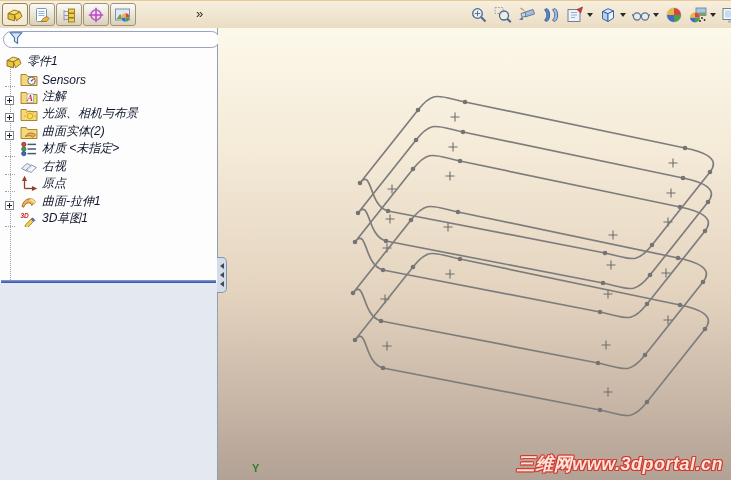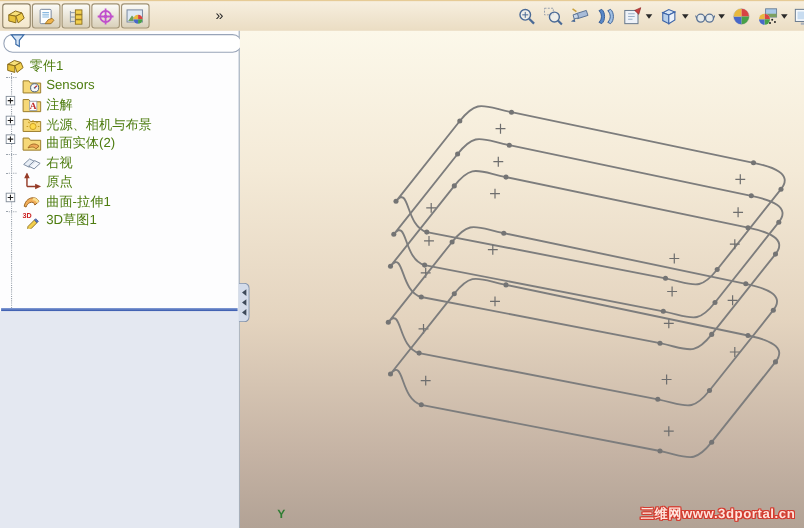--- a/index.html
+++ b/index.html
@@ -27,40 +27,40 @@
   
   .panel{position:absolute;left:0;top:28px;width:217px;bottom:0;background:#fdfdfe;
          border-right:1px solid #8fa0b5;}
   .filterbox{position:absolute;left:3px;top:3px;width:205px;height:15px;border:1px solid #98a4b8;
              border-radius:9px;background:#fff;display:flex;align-items:center;padding:0 5px;gap:4px;}
   .filterbox input{flex:1;border:none;outline:none;font-size:11px;background:transparent;height:12px;
                    font-family:"Liberation Sans",sans-serif;}
   .tree{position:absolute;left:0;top:24px;width:100%;}
   .tree::before{content:'';position:absolute;left:10px;top:14px;height:214px;
                 border-left:1px dotted #9aa2ac;}
-  .tree-row{height:17.5px;display:flex;align-items:flex-start;font-size:12px;color:#4d7c0f;
-            padding-left:5px;white-space:nowrap;cursor:pointer;position:relative;}
+  .tree-row{height:17.5px;display:flex;align-items:flex-end;font-size:12px;color:#0f172a;
+            padding-left:5px;white-space:nowrap;cursor:pointer;position:relative;font-style:italic;}
   .tree-row .slot{width:15px;display:flex;align-items:center;justify-content:flex-start;flex:none;}
   .stubline{width:10px;border-top:1px dotted #9aa2ac;}
   .icon16{width:19px;flex:none;display:flex;align-items:center;margin-right:3px;}
   .rollback{position:absolute;left:1px;right:1px;top:252px;height:3px;
             background:linear-gradient(#87a0d6,#2c4fa8);cursor:row-resize;}
   .panel-lower{position:absolute;left:0;right:0;top:255px;bottom:0;background:#e4e8f1;}
   .splitter-handle{position:absolute;left:217px;top:257px;width:9px;height:34px;background:#d4dcea;
             border:1px solid #8494ac;border-left:none;border-radius:0 5px 5px 0;display:flex;
             flex-direction:column;align-items:center;justify-content:center;gap:3px;cursor:pointer;z-index:5;}
   .splitter-handle .arr{width:0;height:0;border-top:3px solid transparent;
             border-bottom:3px solid transparent;border-right:4px solid #3e4a5a;}
 
   
   .viewport{position:absolute;left:218px;top:28px;right:0;bottom:0;
             background:linear-gradient(180deg,#fcf8ea 0%,#f4ead7 28%,#e4d4bf 58%,#c5b3a4 85%,#b2a295 100%);}
   .wire{position:absolute;left:0;top:0;}
   .axisY{position:absolute;left:34px;top:434px;color:#2e7d32;font-weight:bold;font-size:11px;}
-  .watermark{position:absolute;right:8px;bottom:4px;font-size:12px;font-weight:bold;
+  .watermark{position:absolute;right:8px;bottom:4px;font-size:18px;font-weight:bold;font-style:italic;
              letter-spacing:0.5px;white-space:nowrap;color:#ffe4dc;
              text-shadow:-1px 0 0 #d43b2f,1px 0 0 #d43b2f,0 -1px 0 #d43b2f,0 1px 0 #d43b2f,
                          1px 1px 0 #d43b2f,-1px -1px 0 #d43b2f,1px -1px 0 #d43b2f,-1px 1px 0 #d43b2f;}
 </style>
 </head>
 <body>
 
 <div class="app">
 
   <div class="topbar">
@@ -321,20 +321,40 @@
               <line x1="4.5" y1="2" x2="4.5" y2="7" stroke="#222"></line>
             </svg>
           </span>
           <span class="icon16">
             <svg width="18" height="16" viewBox="0 0 18 16">
               <path d="M1 3.5h5.2l1.5 2H17v9H1z" fill="#f6d878" stroke="#9a7b2a" stroke-width="0.9"></path>
               <path d="M5.5 12.5c2-4.5 7.5-4.5 10-1.5l-2.8 2.3c-1.8-2.2-4.4-1.8-7.2-.8z" fill="#f0a858" stroke="#9a6320" stroke-width="0.8"></path>
             </svg>
           </span>
           <span>曲面实体(2)</span>
+        </div>
+        <div class="tree-row">
+          <span class="slot">
+            <span class="stubline"></span>
+          </span>
+          <span class="icon16">
+            <svg width="18" height="16" viewBox="0 0 18 16">
+              <g stroke-width="0.8">
+                <circle cx="3.8" cy="3.4" r="2.1" fill="#d84848" stroke="#8a2020"></circle>
+                <circle cx="3.8" cy="8" r="2.1" fill="#48a048" stroke="#1c641c"></circle>
+                <circle cx="3.8" cy="12.6" r="2.1" fill="#4868c8" stroke="#1c3488"></circle>
+              </g>
+              <g stroke="#4a5a6e" stroke-width="1.5">
+                <line x1="7.5" y1="3.4" x2="16" y2="3.4"></line>
+                <line x1="7.5" y1="8" x2="16" y2="8"></line>
+                <line x1="7.5" y1="12.6" x2="16" y2="12.6"></line>
+              </g>
+            </svg>
+          </span>
+          <span>材质 &lt;未指定&gt;</span>
         </div>
         <div class="tree-row">
           <span class="slot">
             <span class="stubline"></span>
           </span>
           <span class="icon16">
             <svg width="18" height="16" viewBox="0 0 18 16">
               <path d="M1.5 9.5L7 4.5l5 2.5-5.5 5z" fill="#e4ebf4" fill-opacity="0.85" stroke="#7d8da2" stroke-width="0.9"></path>
               <path d="M6 11L11.5 6l5 2.5L11 13.5z" fill="#f0f4fa" fill-opacity="0.8" stroke="#7d8da2" stroke-width="0.9"></path>
             </svg>

